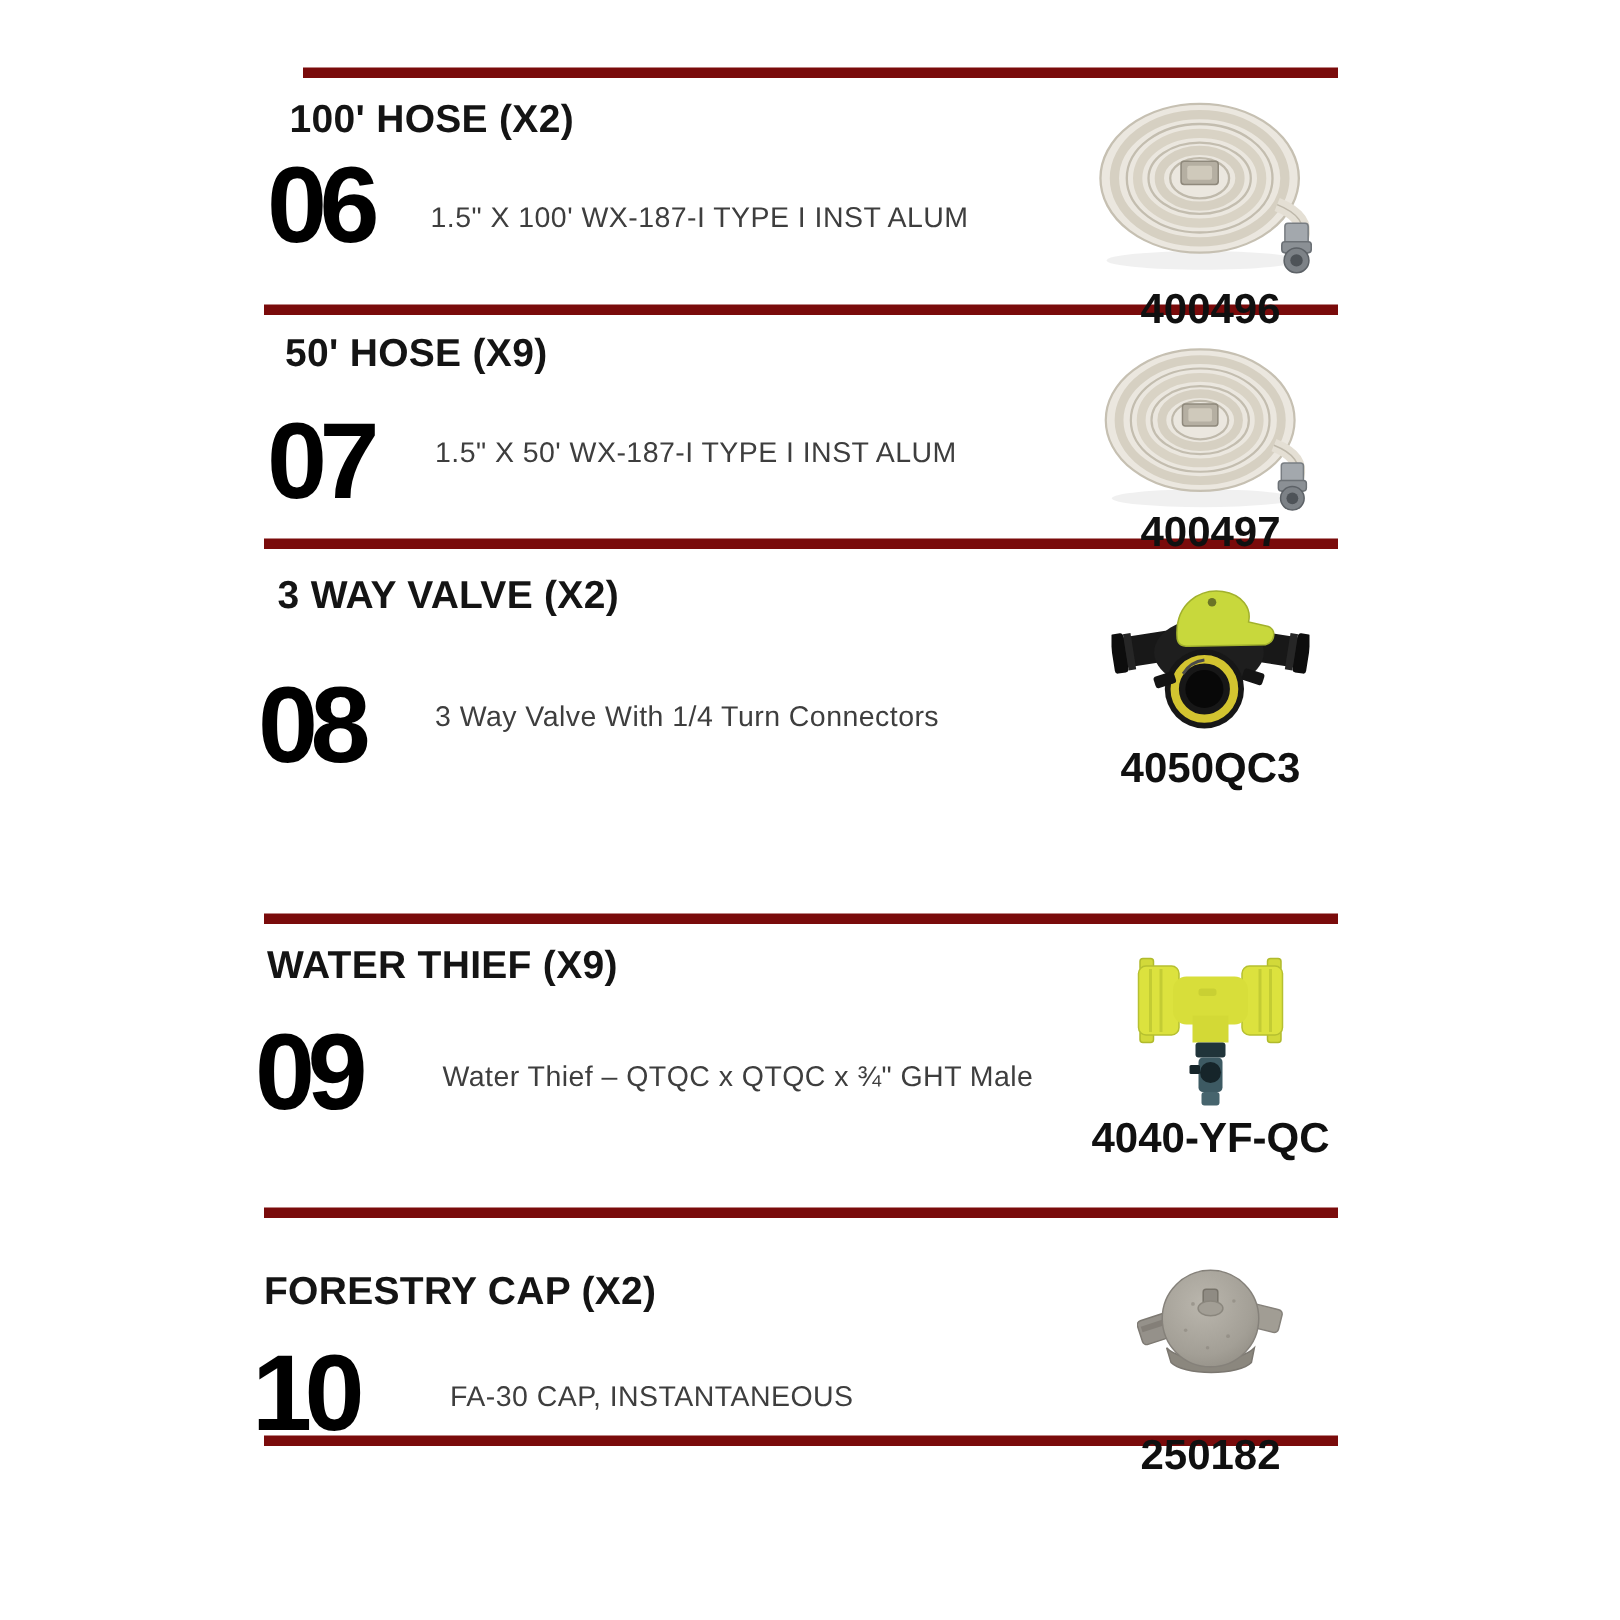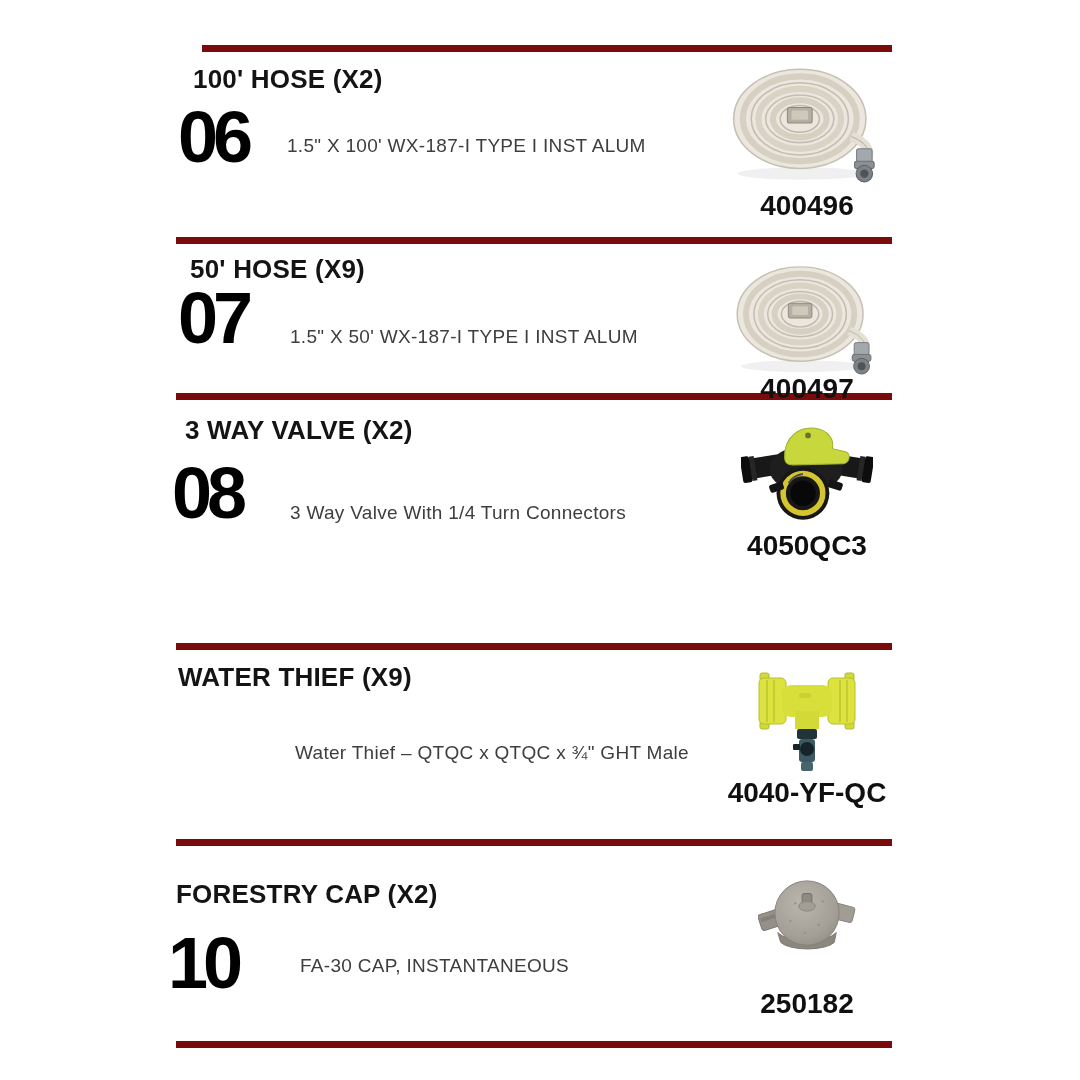--- a/index.html
+++ b/index.html
@@ -2,35 +2,35 @@
 <html style="--divider: #7a0b0b;"><head>
 <meta charset="utf-8">
 <style>
   html,body{margin:0;padding:0;}
   body{font-family:"Liberation Sans","DejaVu Sans",sans-serif;background:#ffffff;}
   .page{position:relative;width:1080px;height:1080px;background:#ffffff;overflow:hidden;}
   .content{position:absolute;left:176px;top:45px;width:716px;}
   .divider{height:7px;background:var(--divider,#7a0b0b);}
   .divider.first{margin-left:26px;}
   .row{position:relative;}
-  .r1{height:185px}.r2{height:149px}.r3{height:243px}.r4{height:189px}.r5{height:195px}
+  .r1{height:151px}.r2{height:149px}.r3{height:243px}.r4{height:189px}.r5{height:145px}
 
   .title{position:absolute;margin:0;font-size:26px;font-weight:700;color:#141414;
          letter-spacing:.2px;white-space:nowrap;}
   .r1 .title{left:17px;top:12px}
   .r2 .title{left:14px;top:10px}
   .r3 .title{left:9px;top:15px}
   .r4 .title{left:2px;top:12px}
   .r5 .title{left:0;top:33px}
 
   .num{position:absolute;font-size:72px;font-weight:800;letter-spacing:-5px;
        color:#000;line-height:1;}
   .r1 .num{left:2px;top:49px}
-  .r2 .num{left:2px;top:38px}
-  .r3 .num{left:-4px;top:57px}
+  .r2 .num{left:2px;top:62px}
+  .r3 .num{left:-4px;top:82px}
   .r4 .num{left:-6px;top:63px}
   .r5 .num{left:-8px;top:81px}
 
   .desc{position:absolute;font-size:19px;color:#3e3e3e;letter-spacing:.3px;white-space:nowrap;}
   .r1 .desc{left:111px;top:83px}
   .r2 .desc{left:114px;top:82px}
   .r3 .desc{left:114px;top:102px}
   .r4 .desc{left:119px;top:92px}
   .r5 .desc{left:124px;top:109px}
 
@@ -148,20 +148,21 @@
           <rect x="86" y="58" width="14" height="8" rx="2" fill="#141414" transform="rotate(18 93 62)"></rect>
         </svg>
         <div class="part">4050QC3</div>
       </div>
     </section>
 
     <div class="divider"></div>
 
     <section class="row r4">
       <h2 class="title">WATER THIEF (X9)</h2>
+      <div class="num">09</div>
       <div class="desc">Water Thief – QTQC x QTQC x ¾" GHT Male</div>
       <div class="media">
         <svg class="pimg" viewBox="0 0 100 110">
           <rect x="3" y="10" width="9" height="8" rx="2" fill="#d2d93a" stroke="#b0ba2c"></rect>
           <rect x="3" y="58" width="9" height="8" rx="2" fill="#d2d93a" stroke="#b0ba2c"></rect>
           <rect x="2" y="15" width="27" height="46" rx="5" fill="#dce23e" stroke="#b6c030"></rect>
           <line x1="10" y1="17" x2="10" y2="59" stroke="#c3cc34" stroke-width="2"></line>
           <line x1="17" y1="17" x2="17" y2="59" stroke="#c3cc34" stroke-width="2"></line>
           <rect x="88" y="10" width="9" height="8" rx="2" fill="#d2d93a" stroke="#b0ba2c"></rect>
           <rect x="88" y="58" width="9" height="8" rx="2" fill="#d2d93a" stroke="#b0ba2c"></rect>

